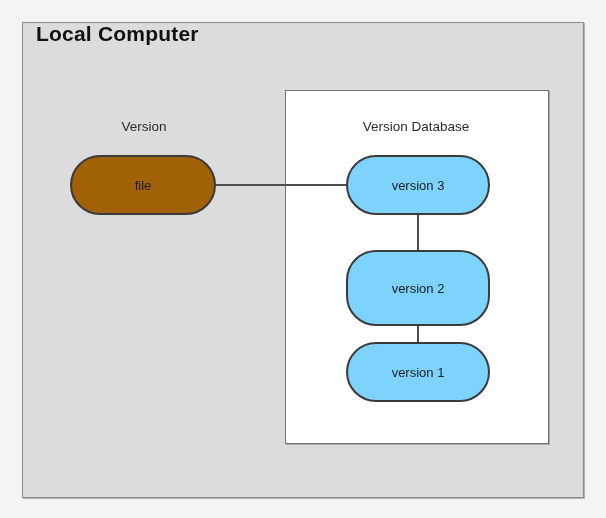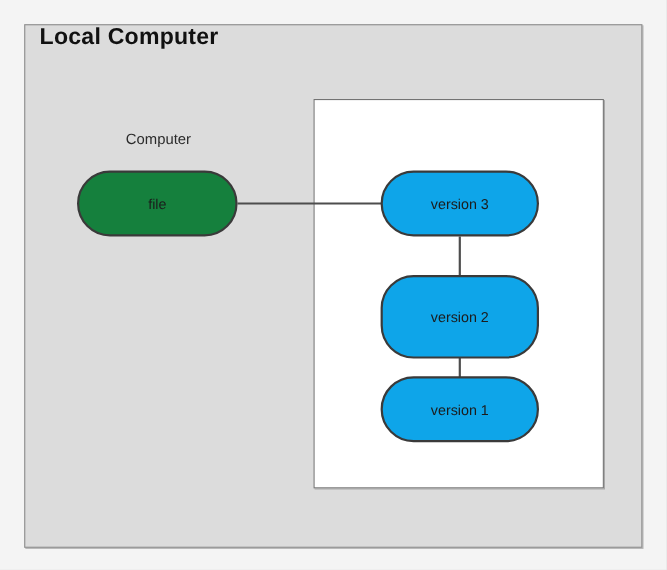--- a/index.html
+++ b/index.html
@@ -95,45 +95,46 @@
     box-sizing: border-box;
     border: 2px solid #3a3a3a;
     border-radius: 30px;
     display: flex;
     align-items: center;
     justify-content: center;
     font-size: 13px;
     color: #1c1c1c;
   }
   .node-file {
-    background: #15803d;
+    background: #a16207;
   }
   .node-version {
-    background: #0ea5e9;
+    background: #7dd3fc;
   }
 
   #node-file      { left: 70px;  top: 155px; width: 146px; height: 60px; }
   #node-version-3 { left: 346px; top: 155px; width: 144px; height: 60px; }
   #node-version-2 { left: 346px; top: 250px; width: 144px; height: 76px; }
   #node-version-1 { left: 346px; top: 342px; width: 144px; height: 60px; justify-content: center; }
 </style>
 </head>
 <body>
 
 <div id="canvas">
 
   <div id="local-computer-panel">
   </div>
 
   <div id="local-computer-title">Local Computer</div>
 
   <div id="version-database-box"></div>
 
-  <div id="checkout-title">Computer</div>
+  <div id="checkout-title">Version</div>
 
+  <div id="version-database-title">Version Database</div>
 
   <svg id="connectors" viewBox="0 0 606 518" width="606" height="518">
     <line x1="216" y1="185" x2="347" y2="185" stroke="#4d4d4d" stroke-width="2"></line>
     <line x1="418" y1="215" x2="418" y2="251" stroke="#4d4d4d" stroke-width="2"></line>
     <line x1="418" y1="310" x2="418" y2="343" stroke="#4d4d4d" stroke-width="2"></line>
   </svg>
 
   <div id="node-file" class="node node-file">
     <span>file</span>
   </div>

